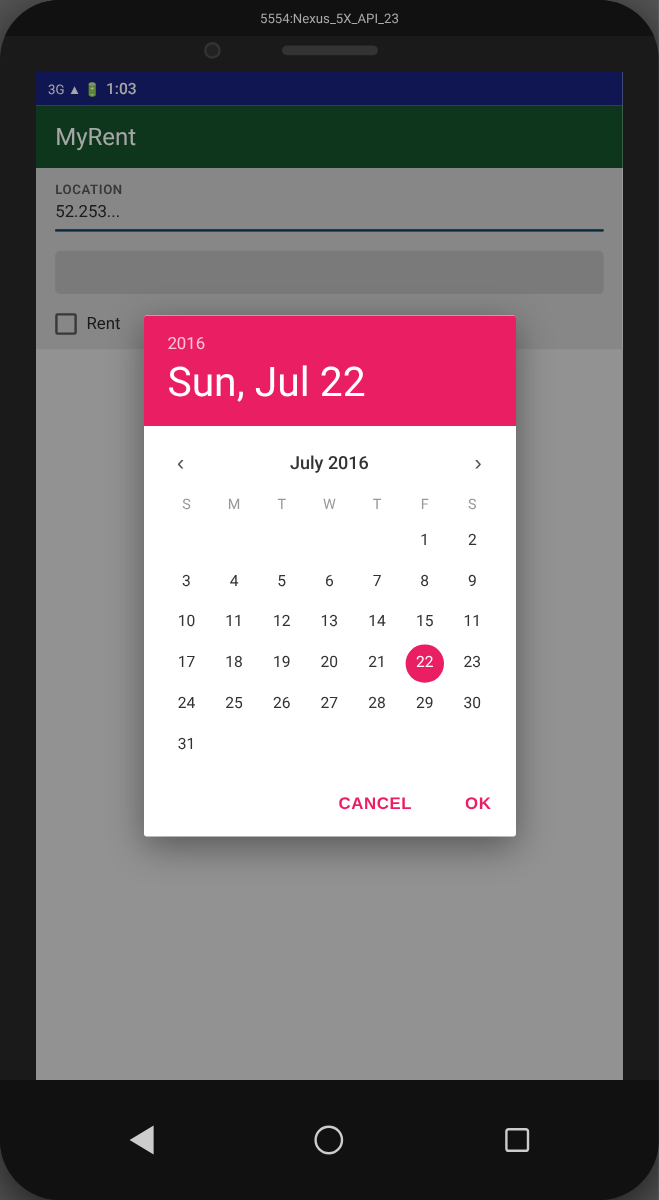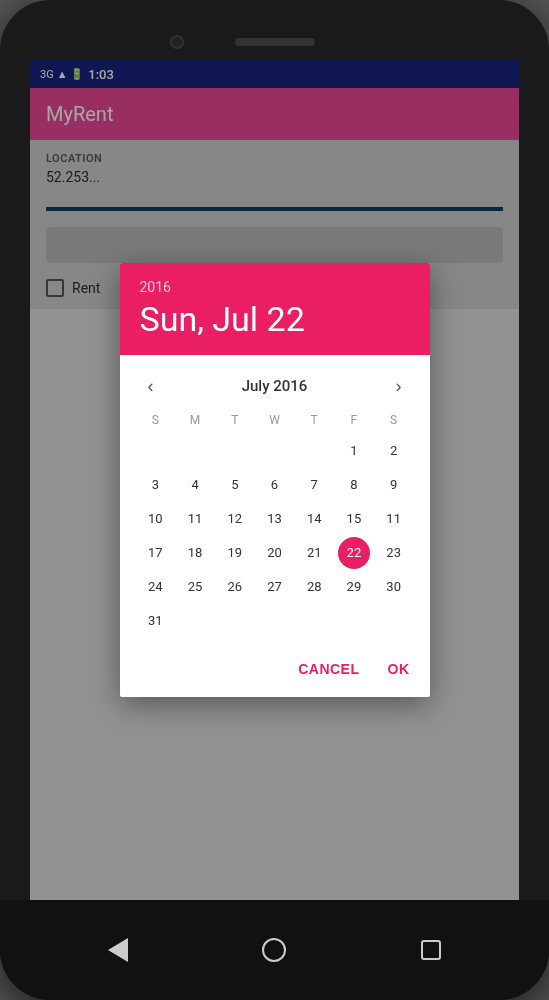--- a/index.html
+++ b/index.html
@@ -95,21 +95,21 @@
       gap: 3px;
     }
 
     .status-icon {
       color: white;
       font-size: 11px;
     }
 
     
     .app-bar {
-      background: #ec4899;
+      background: #14532d;
       height: 52px;
       display: flex;
       align-items: center;
       padding: 0 16px;
     }
 
     .app-bar-title {
       color: white;
       font-size: 20px;
       font-weight: 400;
@@ -127,22 +127,22 @@
       color: #666;
       font-size: 11px;
       font-weight: 600;
       letter-spacing: 0.5px;
       margin-bottom: 4px;
     }
 
     .field-value {
       color: #333;
       font-size: 14px;
-      padding-bottom: 22px;
-      border-bottom: 4px solid #0c4a6e;
+      padding-bottom: 6px;
+      border-bottom: 2px solid #0c4a6e;
       margin-bottom: 16px;
     }
 
     .status-label {
       color: #666;
       font-size: 11px;
       font-weight: 600;
       letter-spacing: 0.5px;
       margin-bottom: 8px;
     }
@@ -291,21 +291,21 @@
       color: white;
       border-radius: 50%;
       width: 32px;
       height: 32px;
     }
 
     .dialog-actions {
       display: flex;
       justify-content: flex-end;
       padding: 8px 8px 12px;
-      gap: 4px;
+      gap: 20px;
     }
 
     .action-btn {
       font-size: 14px;
       font-weight: 600;
       color: #e91e63;
       background: transparent;
       border: none;
       padding: 8px 12px;
       cursor: pointer;
@@ -355,20 +355,23 @@
       height: 20px;
       border: 2px solid #ccc;
       border-radius: 3px;
     }
   </style>
 </head>
 <body>
 
 <div class="phone">
 
+  <div class="phone-top-bar">
+    <span>5554:Nexus_5X_API_23</span>
+  </div>
 
   <div class="phone-camera"></div>
   <div class="phone-speaker"></div>
 
   <div class="phone-screen">
 
     <div class="status-bar">
       <div class="icons">
         <span class="status-icon">3G</span>
         <span class="status-icon">▲</span>

